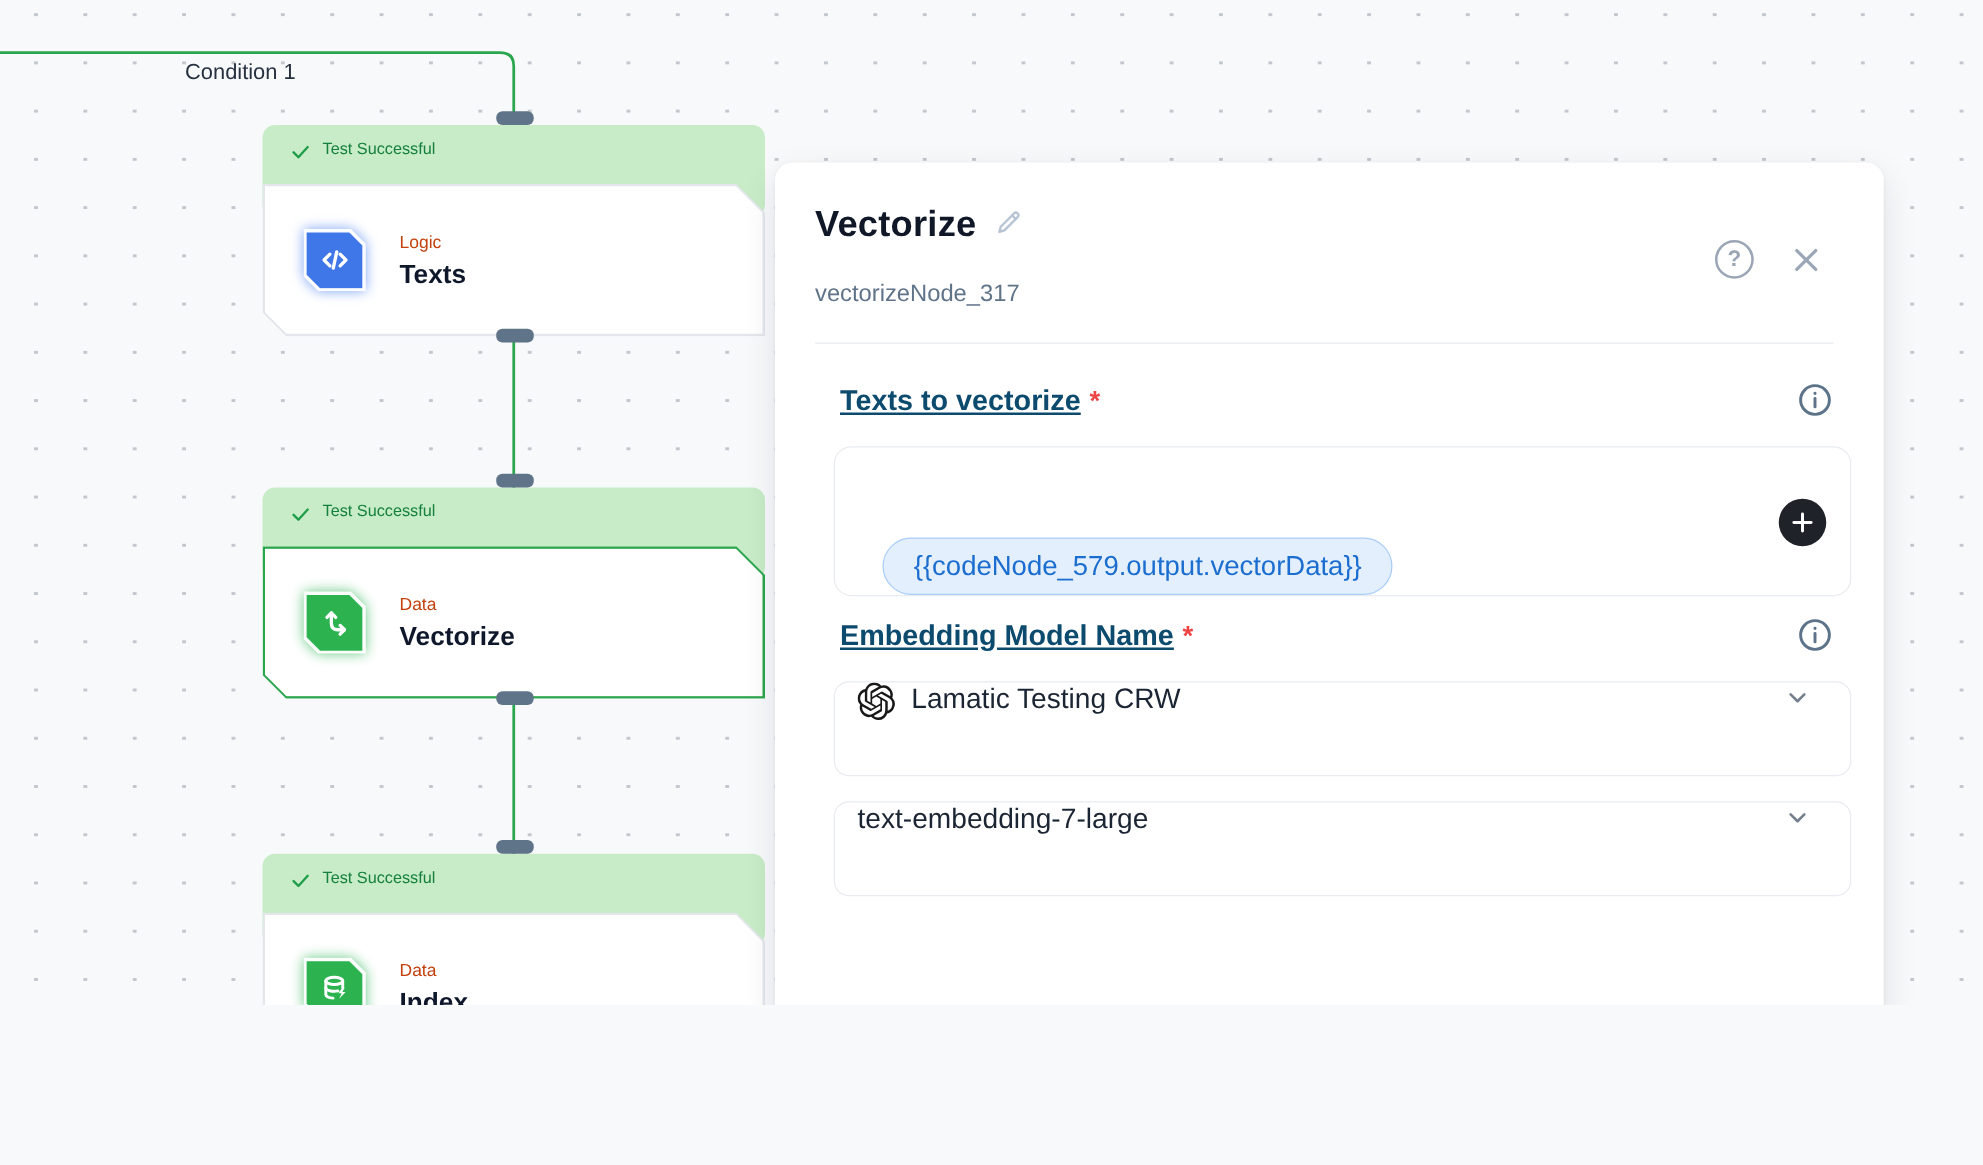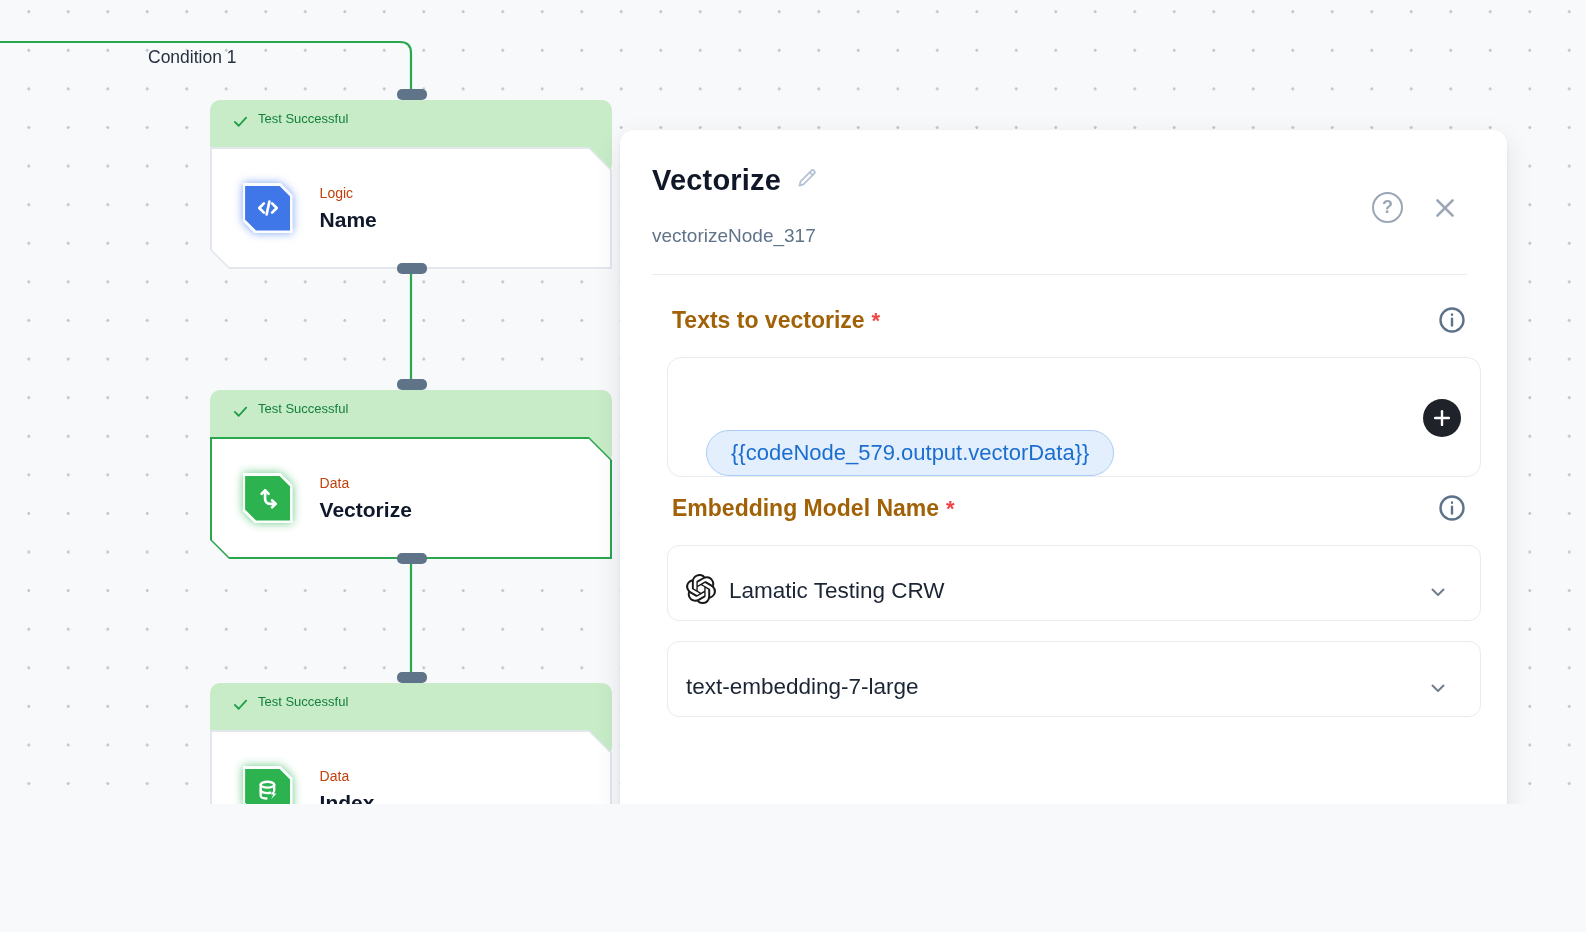--- a/index.html
+++ b/index.html
@@ -93,21 +93,21 @@
     width:31px; height:31px; border:2.2px solid #9aa6b5; border-radius:50%;
     color:#9aa6b5; font-size:18px; font-weight:700;
     display:flex; align-items:center; justify-content:center;
   }
   .panel-divider{ height:1px; background:#e8ebef; margin-top:27px; }
 
   .section-row{
     display:flex; align-items:center; justify-content:space-between;
     margin:30px 0 0 20px;
   }
-  .section-label{ font-size:23px; font-weight:700; color:#a16207; }
+  .section-label{ font-size:23px; font-weight:700; color:#0c4a6e;text-decoration:underline; }
   .req{ color:var(--required-red,#ef4444); font-size:22px; font-weight:700; margin-left:7px; }
 
   .texts-box{
     margin:22px 0 0 15px; width:814px; height:120px;
     border:1px solid #e8ebef; border-radius:14px;
     position:relative; background:#fff;
   }
   .var-pill{
     position:absolute; left:38px; top:36px; height:46px;
     display:inline-flex; align-items:center; padding:0 24px;
@@ -118,21 +118,21 @@
   }
   .plus-btn{
     position:absolute; right:19px; top:41px; width:38px; height:38px;
     background:#1f2228; border:none; border-radius:50%;
     display:flex; align-items:center; justify-content:center; cursor:pointer;
   }
 
   .dropdown{
     margin:22px 0 0 15px; width:814px; height:76px;
     border:1px solid #e8ebef; border-radius:12px; background:#fff;
-    display:flex; align-items:flex-end; padding:0 30px 16px 18px; cursor:pointer;
+    display:flex; align-items:flex-start; padding:0 30px 16px 18px; cursor:pointer;
   }
   .dropdown.second{ margin-top:20px; }
   .dropdown-value{ font-size:22.5px; color:#1b2533; }
   .dropdown .provider{ margin-right:13px; display:flex; }
   .dropdown .spacer{ flex:1; }
 </style>
 </head>
 <body>
 
 <div class="screen">
@@ -162,21 +162,21 @@
               <svg width="28" height="28" viewBox="0 0 24 24" fill="none" stroke="#ffffff" stroke-width="2.3" stroke-linecap="round" stroke-linejoin="round">
                 <path d="M8.5 8 L4.5 12 L8.5 16"></path>
                   <path d="M15.5 8 L19.5 12 L15.5 16"></path>
                   <path d="M13.2 6.5 L10.8 17.5"></path>
               </svg>
             </div>
           </div>
         </div>
         <div>
           <div class="node-kind">Logic</div>
-          <div class="node-name">Name</div>
+          <div class="node-name">Texts</div>
         </div>
       </div>
     </div>
     <div class="handle" style="top:-11px;"></div>
     <div class="handle" style="top:163px;"></div>
   </div>
 
   <div class="node" style="left:210px; top:390px; height:180px;">
     <div class="banner">
       <svg class="check" width="17" height="17" viewBox="0 0 24 24">

